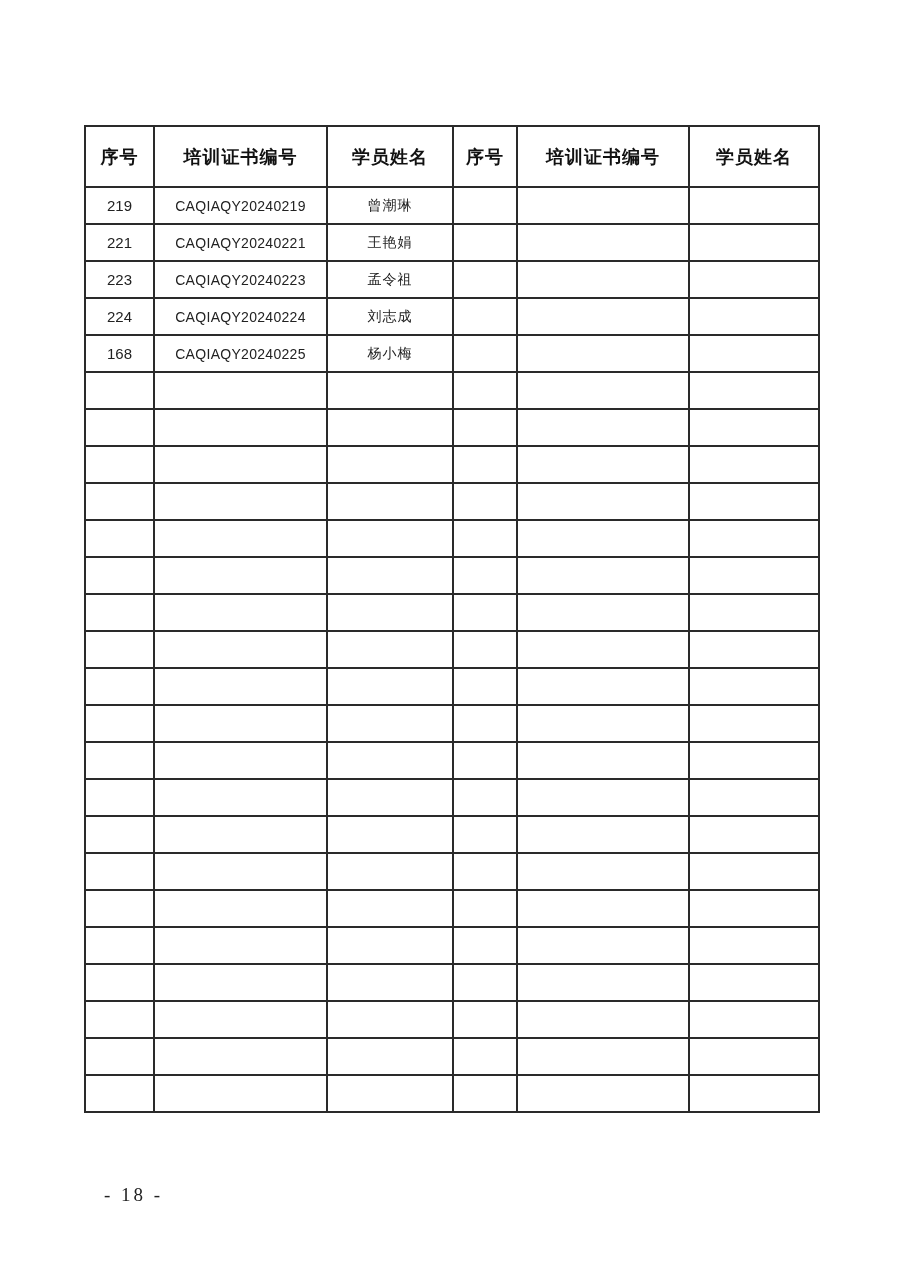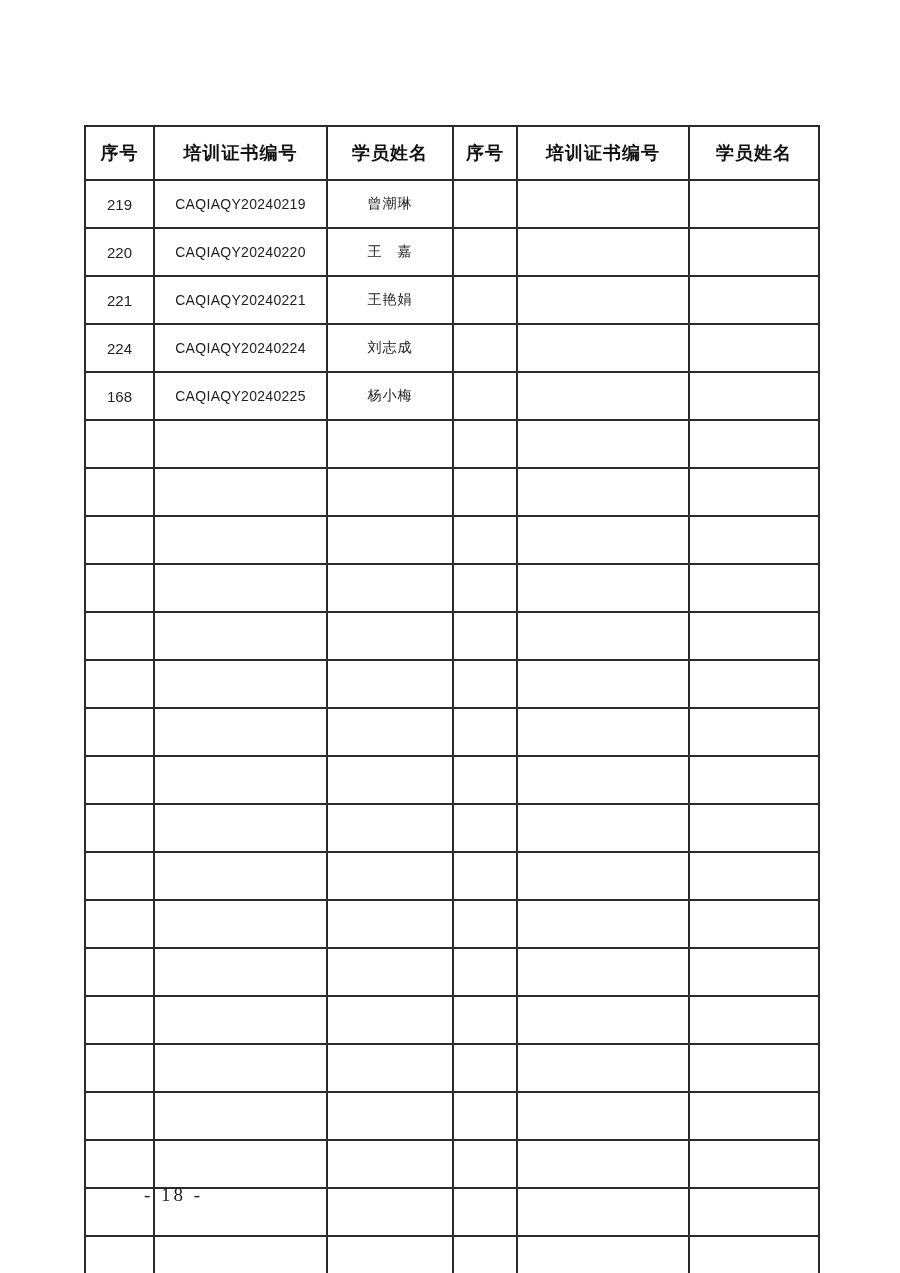--- a/index.html
+++ b/index.html
@@ -27,31 +27,31 @@
   table.roster th,
   table.roster td {
     border: 2px solid #2a2a2a;
     padding: 0;
     text-align: center;
     vertical-align: middle;
     overflow: hidden;
     white-space: nowrap;
   }
   table.roster thead tr {
-    height: 54px;
+    height: 61px;
   }
   table.roster th {
     font-family: "Liberation Serif", serif;
     font-weight: bold;
     font-size: 18px;
     letter-spacing: 1px;
     color: #111;
   }
   table.roster tbody tr {
-    height: 48px;
+    height: 37px;
     padding-left: 43px;
   }
   td.num {
     font-size: 15px;
     font-family: "Liberation Sans", sans-serif;
     color: #222;
   }
   td.cert {
     font-size: 14px;
     font-family: "Liberation Sans", sans-serif;
@@ -65,21 +65,20 @@
     color: #222;
   }
   .page-number {
     position: absolute;
     left: 104px;
     top: 1184px;
     font-family: "Liberation Serif", serif;
     font-size: 19px;
     letter-spacing: 3px;
     color: #222;
-    margin-left: 40px;
   }
 </style>
 </head>
 <body>
 
 <table class="roster">
   <colgroup>
     <col style="width:69px">
     <col style="width:173px">
     <col style="width:126px">
@@ -100,31 +99,31 @@
   <tbody>
       <tr>
         <td class="num">219</td>
         <td class="cert">CAQIAQY20240219</td>
         <td class="name">曾潮琳</td>
         <td class="num"></td>
         <td class="cert"></td>
         <td class="name"></td>
       </tr>
       <tr>
-        <td class="num">220</td>
-        <td class="cert">CAQIAQY20240220</td>
-        <td class="name">王　嘉</td>
-        <td class="num"></td>
-        <td class="cert"></td>
-        <td class="name"></td>
-      </tr>
-      <tr>
         <td class="num">221</td>
         <td class="cert">CAQIAQY20240221</td>
         <td class="name">王艳娟</td>
+        <td class="num"></td>
+        <td class="cert"></td>
+        <td class="name"></td>
+      </tr>
+      <tr>
+        <td class="num">223</td>
+        <td class="cert">CAQIAQY20240223</td>
+        <td class="name">孟令祖</td>
         <td class="num"></td>
         <td class="cert"></td>
         <td class="name"></td>
       </tr>
       <tr>
         <td class="num">224</td>
         <td class="cert">CAQIAQY20240224</td>
         <td class="name">刘志成</td>
         <td class="num"></td>
         <td class="cert"></td>

